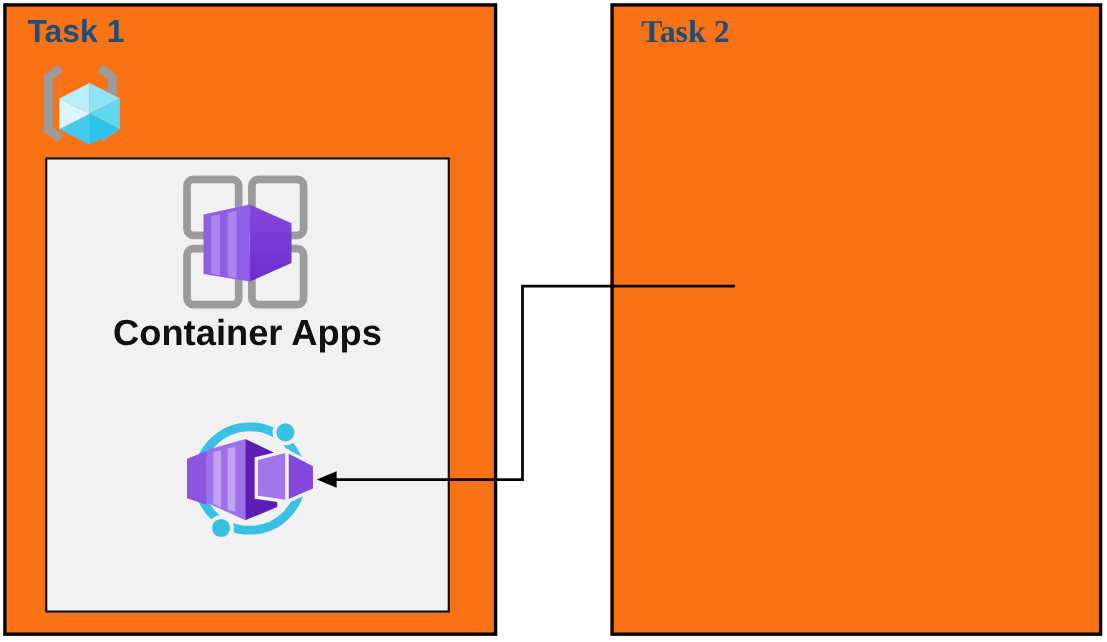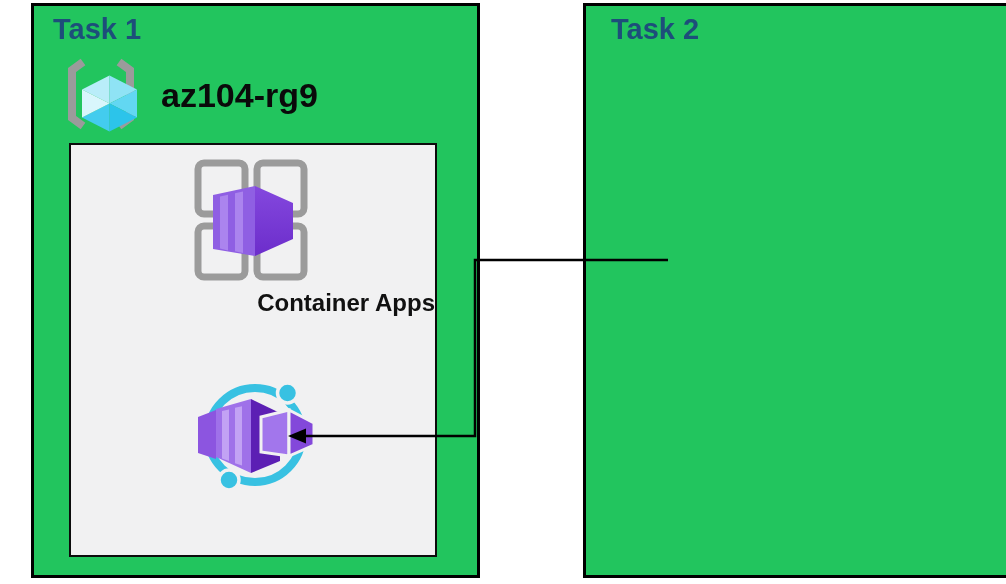--- a/index.html
+++ b/index.html
@@ -1,31 +1,31 @@
 <!DOCTYPE html>
 <html style="--title-blue: #1d4e7a; --border-black: #000000; --panel-gray: #f1f1f2; --device-navy: #1a1a6e; --icon-frame-gray: #9b9b9b; --purple-front: #8f5fe3; --purple-stripe: #ab84ee; --purple-dark: #6b28c5; --cyan-ring: #38c1e2; --rg-cube-cyan: #43ccee;"><head>
 <meta charset="utf-8">
 <style>
   html,body{margin:0;padding:0;background:#fff;}
   .canvas{
     position:relative;width:1006px;height:584px;background:#fff;overflow:hidden;
     font-family:"Liberation Sans",sans-serif;
   }
-  .task-box{position:absolute;top:3px;background:#22c55e;border:3px solid var(--border-black,#000);margin-left:28px;}
+  .task-box{position:absolute;top:3px;background:#f97316;border:3px solid var(--border-black,#000);}
   #task1{left:3px;width:443px;height:569px;}
   #task2{left:555px;width:441px;height:569px;}
   .task-title{position:absolute;margin:0;font-size:29px;font-weight:bold;color:var(--title-blue,#1d4e7a);white-space:nowrap;}
   #task1 .task-title{left:19px;top:7px;}
-  #task2 .task-title{left:25px;top:7px;}
+  #task2 .task-title{left:25px;top:7px;font-family:Liberation Serif, serif;}
   .rg-icon{position:absolute;left:24px;top:49px;width:86px;height:78px;}
   .rg-name{position:absolute;left:127px;top:70px;font-size:34px;font-weight:bold;color:#0a0a0a;white-space:nowrap;}
   .inner-box{position:absolute;background:var(--panel-gray,#f1f1f2);border:2px solid #0c0c0c;}
   #env-box{left:35px;top:137px;width:364px;height:410px;}
   #verify-box{left:41px;top:136px;width:362px;height:307px;}
-  .diagram-label{position:absolute;left:0;right:0;text-align:right;font-weight:bold;color:#111;font-size:24px;line-height:36px;white-space:nowrap;}
+  .diagram-label{position:absolute;left:0;right:0;text-align:center;font-weight:bold;color:#111;font-size:33px;line-height:36px;white-space:nowrap;}
   .env-label{top:140px;}
   .app-label{top:351px;}
   .verify-label{top:223px;}
   .cae-icon{position:absolute;left:122px;top:13px;width:116px;height:124px;}
   .ca-icon{position:absolute;left:122px;top:232px;width:124px;height:118px;}
   .device-panel{position:absolute;left:67px;top:24px;width:229px;height:180px;background:#fff;}
   .devices-icon{position:absolute;left:0;top:0;width:229px;height:180px;}
   .connector{position:absolute;left:0;top:0;width:1006px;height:584px;z-index:6;pointer-events:none;}
 </style>
 </head>
@@ -43,21 +43,20 @@
       </g>
       <g stroke="none">
         <polygon points="24,34.5 51.5,20.5 51.5,48.5" fill="#b9edf9"></polygon>
         <polygon points="51.5,20.5 79,34.5 51.5,48.5" fill="#8fe3f5"></polygon>
         <polygon points="79,34.5 79,62.5 51.5,48.5" fill="#62d7f2"></polygon>
         <polygon points="79,62.5 51.5,76.5 51.5,48.5" fill="#2cc4ea"></polygon>
         <polygon points="51.5,76.5 24,62.5 51.5,48.5" fill="var(--rg-cube-cyan,#43ccee)"></polygon>
         <polygon points="24,62.5 24,34.5 51.5,48.5" fill="#d9f6fc"></polygon>
       </g>
     </svg>
-    <span class="rg-name">az104-rg9</span>
 
     <div class="inner-box" id="env-box">
 
       <svg class="cae-icon" viewBox="0 0 116 124" aria-hidden="true">
         <defs>
           <linearGradient id="caeGrad" x1="0" y1="0" x2="0" y2="1">
             <stop offset="0" stop-color="#8448de"></stop>
             <stop offset="1" stop-color="#6c2dcb"></stop>
           </linearGradient>
         </defs>

